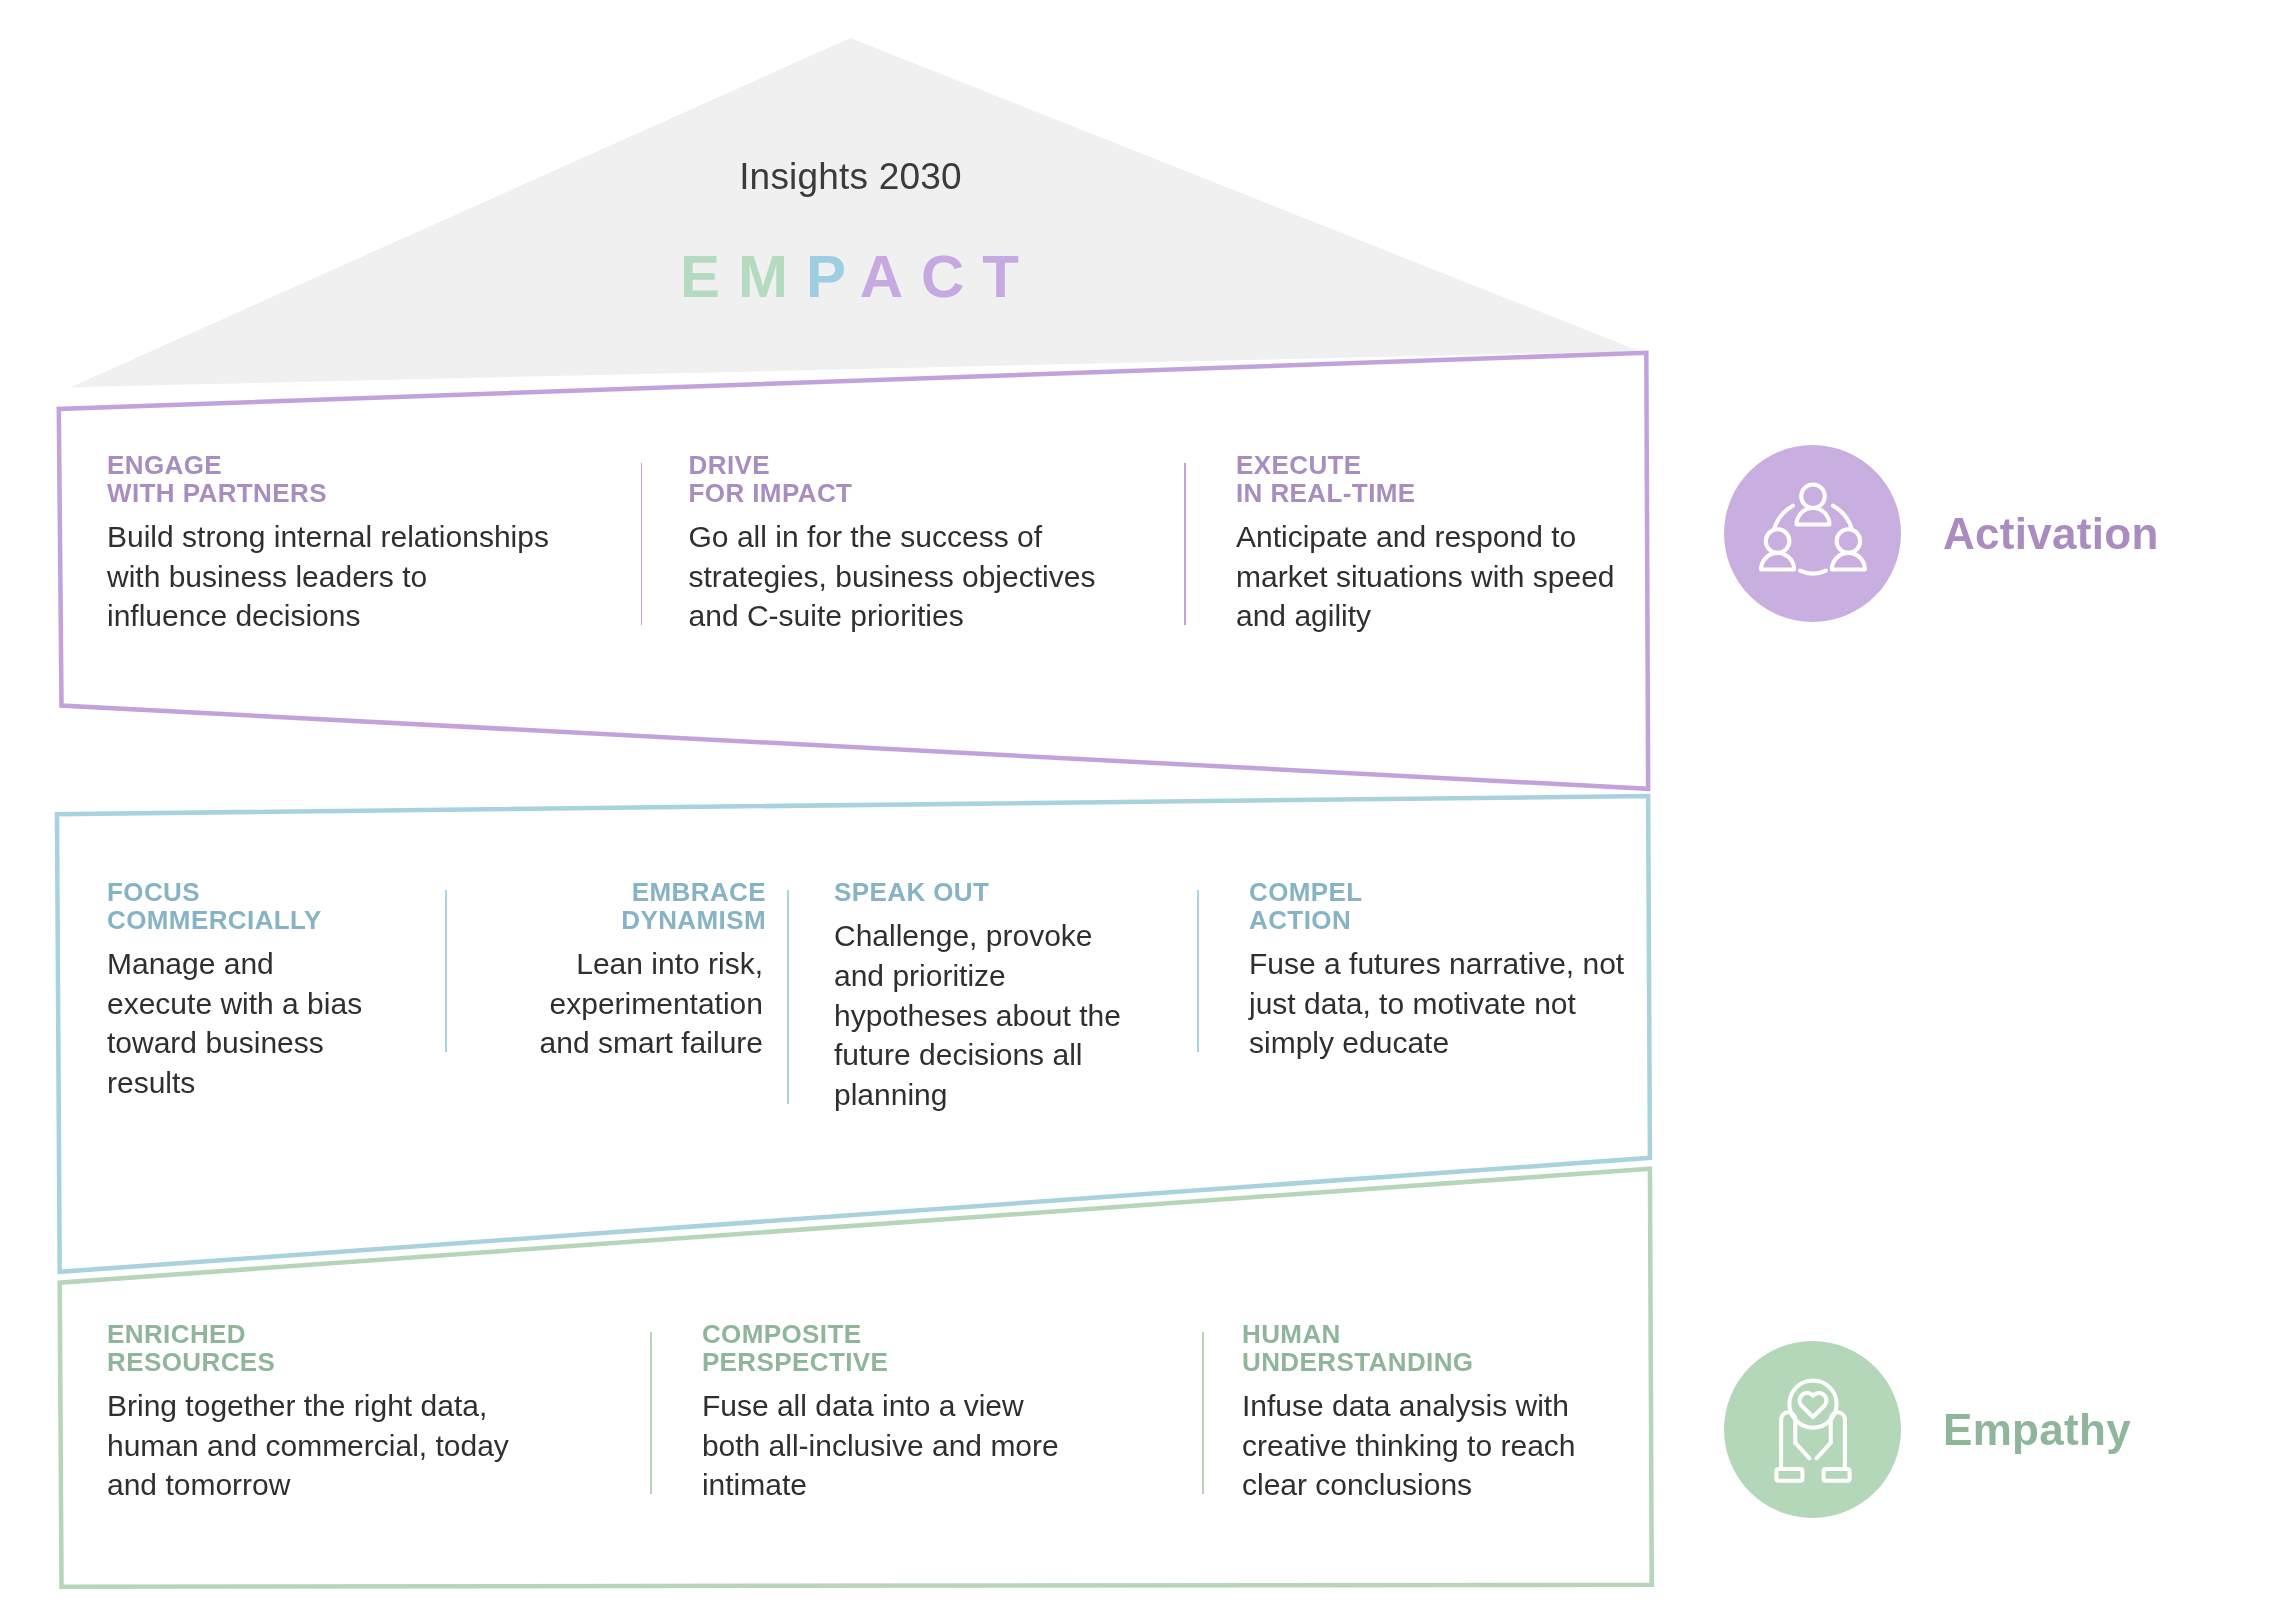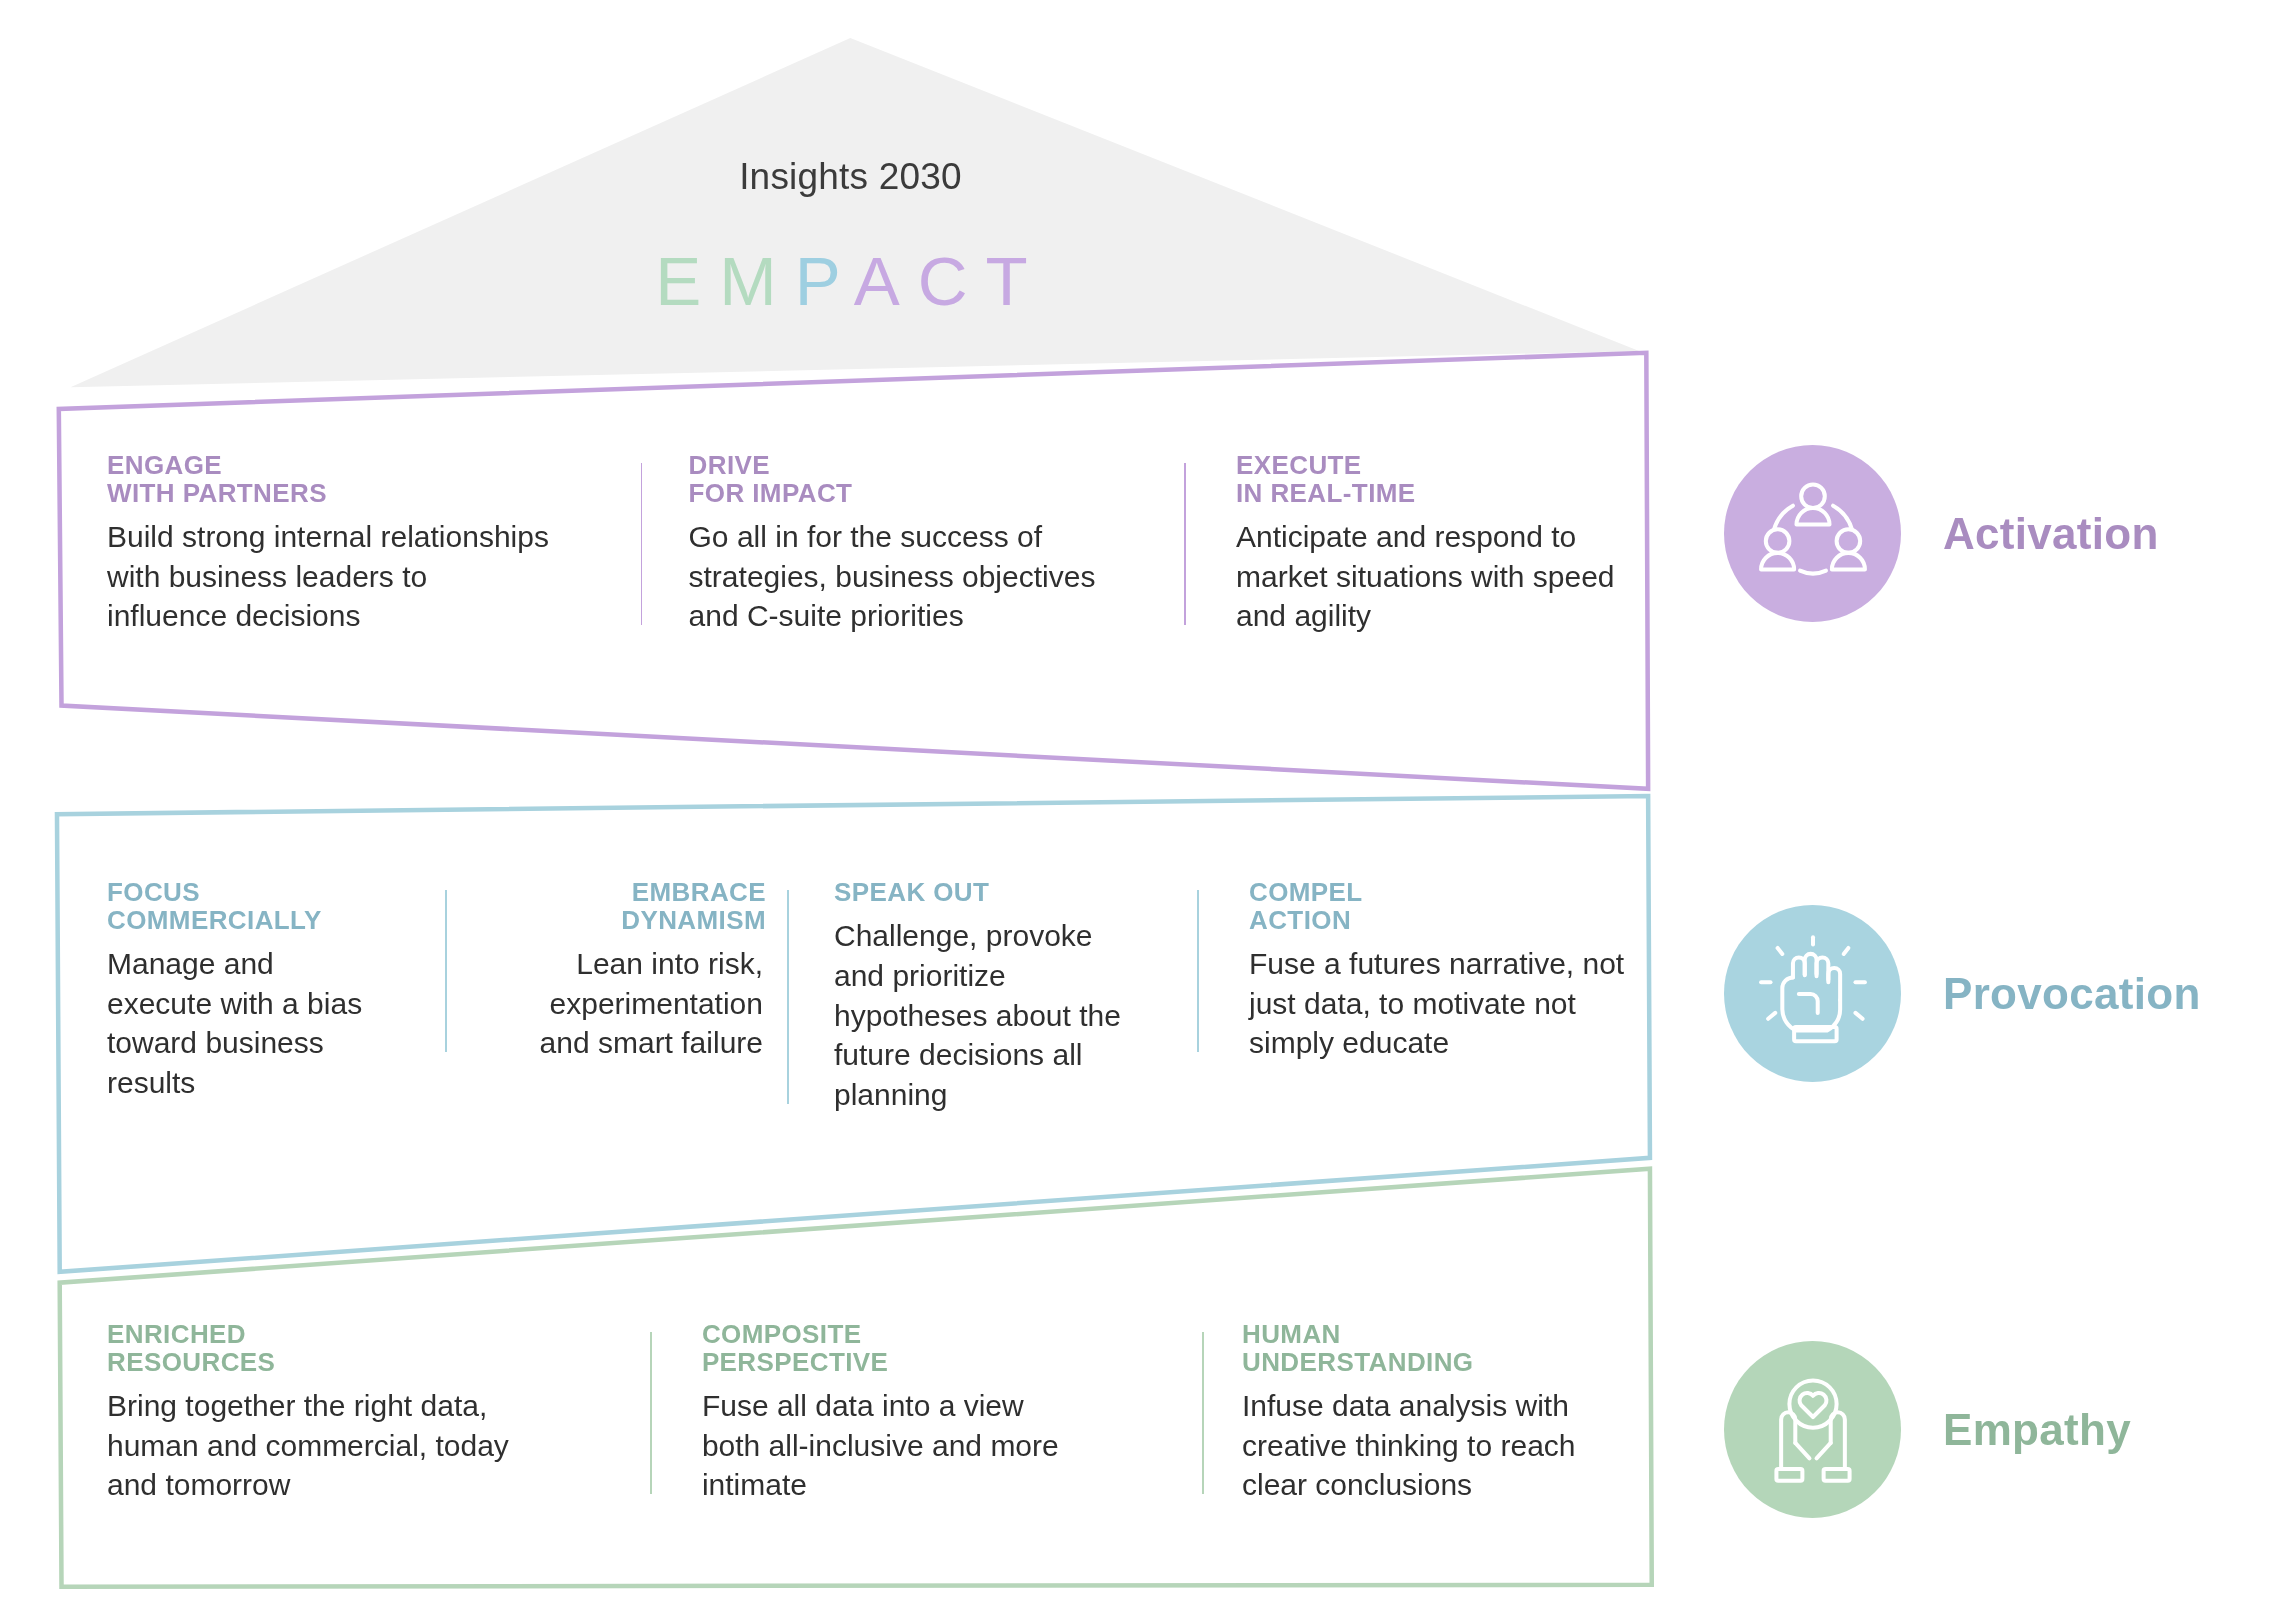--- a/index.html
+++ b/index.html
@@ -33,26 +33,26 @@
     left: 0;
     top: 156px;
     width: 1701px;
     text-align: center;
     font-size: 37px;
     color: #3b3b3b;
     letter-spacing: 0.2px;
   }
   .roof-acronym {
     position: absolute;
-    left: 0;
+    left: 8px;
     top: 247px;
     width: 1701px;
     text-align: center;
-    font-size: 69px;
-    font-weight: normal;
+    font-size: 60px;
+    font-weight: bold;
     letter-spacing: 18px;
     line-height: 1;
   }
   .roof-acronym span { display: inline; }
   .band-cols {
     position: absolute;
     display: flex;
     align-items: flex-start;
     gap: 21px;
   }
@@ -246,41 +246,20 @@
         <circle cx="80" cy="56" r="10"></circle>
         <path d="M66 80 a14 14 0 0 1 28 0 z"></path>
         <path d="M33 26 a34 34 0 0 0 -16 20"></path>
         <path d="M67 26 a34 34 0 0 1 16 20"></path>
         <path d="M39 81 a26 26 0 0 0 22 0"></path>
       </svg>
     </div>
     <div class="pillar-label" style="color:#a98cc0;">Activation</div>
   </div>
 
-  <div class="pillar" style="left:1724px; top:905px;">
-    <div class="pillar-badge" style="background:#a9d4e0;">
-      <svg width="118" height="118" viewBox="0 0 100 100" fill="none" stroke="#ffffff" stroke-width="3.4" stroke-linecap="round" stroke-linejoin="round">
-        <path d="M33 36 v-12 a5 5 0 0 1 10 0 v10"></path>
-        <path d="M43 34 v-13 a5 5 0 0 1 10 0 v12"></path>
-        <path d="M53 35 v-11 a5 5 0 0 1 10 0 v14"></path>
-        <path d="M63 40 v-7 a5 5 0 0 1 10 0 v22"></path>
-        <path d="M33 36 a9 9 0 0 0 -9 9 v18 a20 20 0 0 0 12 18 h26 a20 20 0 0 0 11 -18 v-8"></path>
-        <path d="M38 50 h10 a6 6 0 0 1 6 6 v10"></path>
-        <rect x="34" y="78" width="36" height="12" rx="1.5"></rect>
-        <path d="M50 8 v-6"></path>
-        <path d="M24 16 l-4 -5"></path>
-        <path d="M76 16 l4 -5"></path>
-        <path d="M14 40 h-8"></path>
-        <path d="M86 40 h8"></path>
-        <path d="M18 66 l-6 5"></path>
-        <path d="M86 66 l6 5"></path>
-      </svg>
-    </div>
-    <div class="pillar-label" style="color:#86b4c4;">Provocation</div>
-  </div>
 
   <div class="pillar" style="left:1724px; top:1341px;">
     <div class="pillar-badge" style="background:#b4d6b9;">
       <svg width="118" height="118" viewBox="0 0 100 100" fill="none" stroke="#ffffff" stroke-width="3.4" stroke-linecap="round" stroke-linejoin="round">
         <circle cx="50" cy="28" r="20"></circle>
         <path d="M50 39 l-10 -10 a6.2 6.2 0 0 1 10 -8 a6.2 6.2 0 0 1 10 8 z"></path>
         <path d="M23 83 v-42 a6 6 0 0 1 12 0 v20"></path>
         <path d="M35 61 l12 13"></path>
         <path d="M77 83 v-42 a6 6 0 0 0 -12 0 v20"></path>
         <path d="M65 61 l-12 13"></path>

